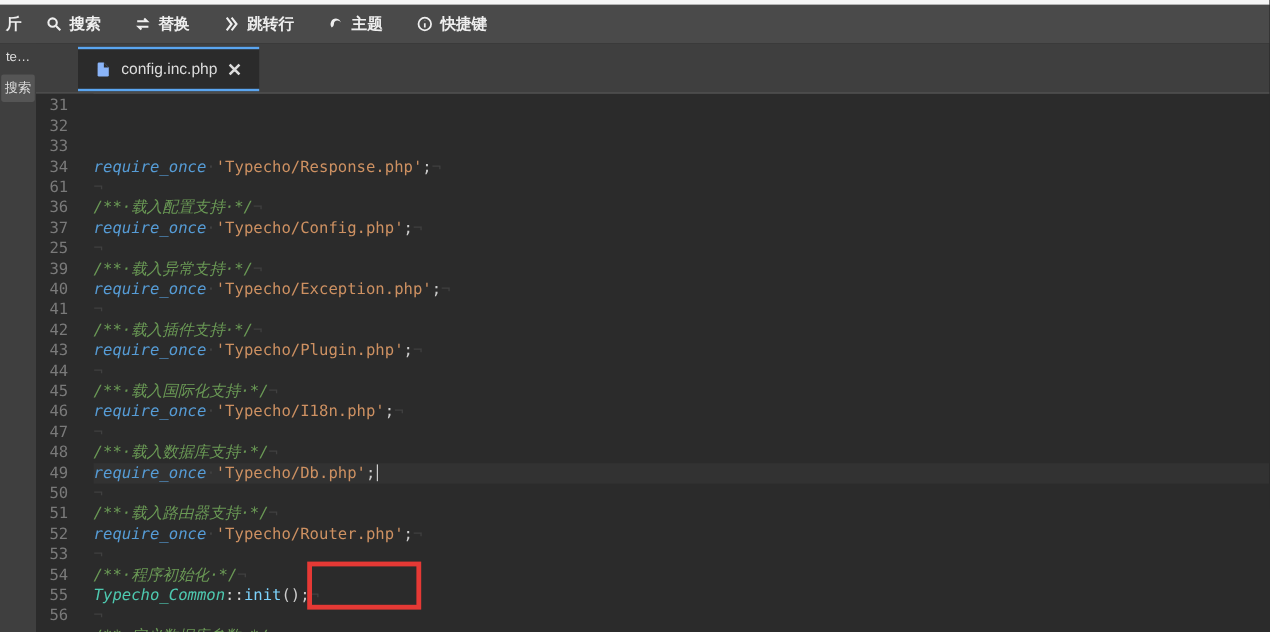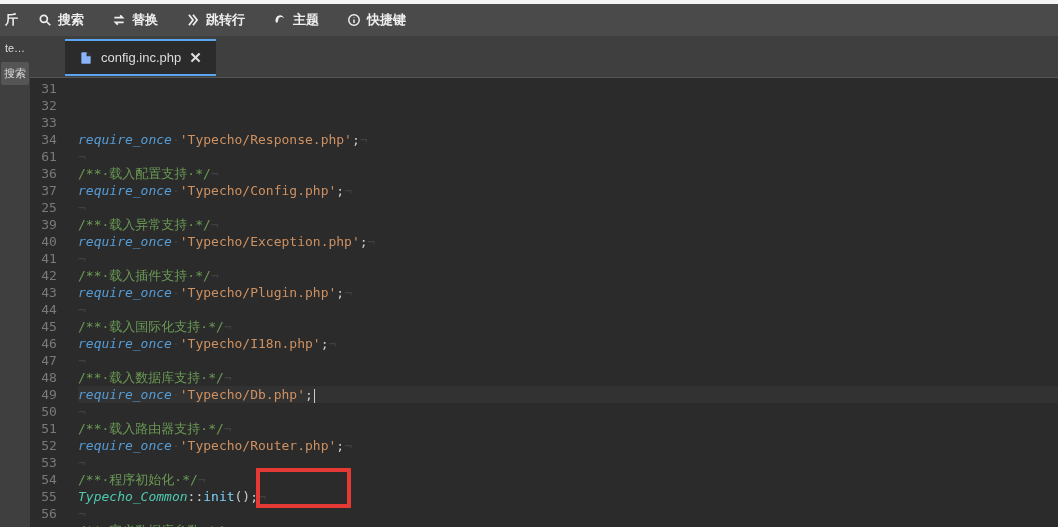--- a/index.html
+++ b/index.html
@@ -111,21 +111,21 @@
       font-size: 13px;
       line-height: 17px;
       padding-top: 2px;
       white-space: pre;
       position: relative;
     }
     .code-line { height: 17px; }
     .code-line.current { background: #323232; }
     .kw { color: #569cd6; font-style: italic; }
     .str { color: #ce9162; }
-    .com { color: #6a9955; }
+    .com { color: #6a9955; font-style: italic; }
     .cls { color: #4ec9b0; font-style: italic; }
     .fn { color: #7dd3fc; }
     .op { color: #d4d4d4; }
     .punct { color: #ccc; }
     .ws { color: #404040; }
     .highlight-box {
       position: absolute;
       border: 4px solid #e53935;
       left: 178px;
       top: 390px;

